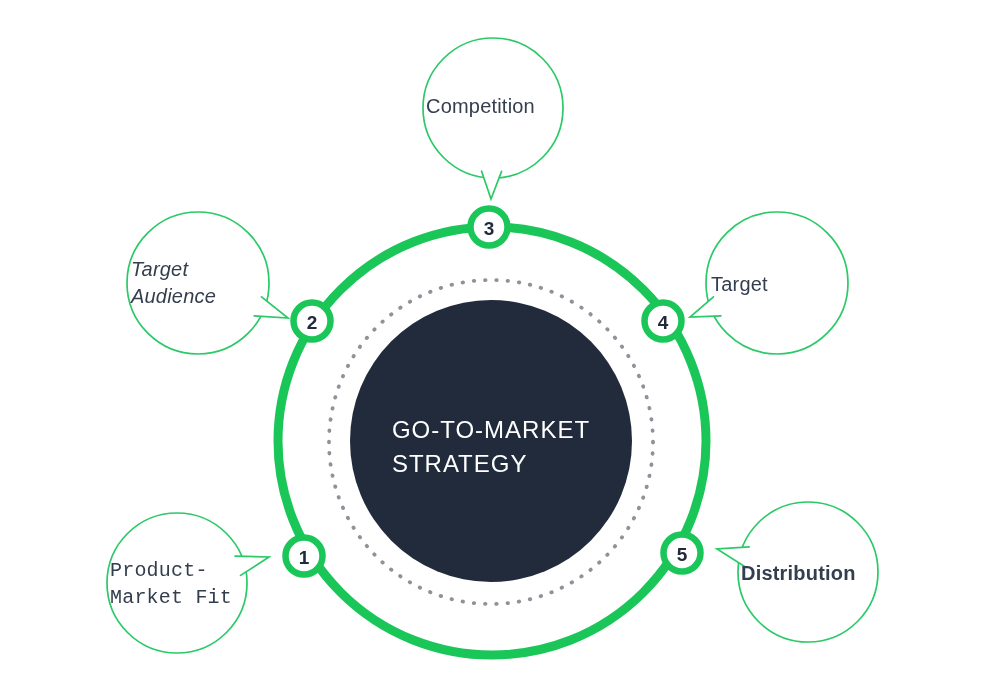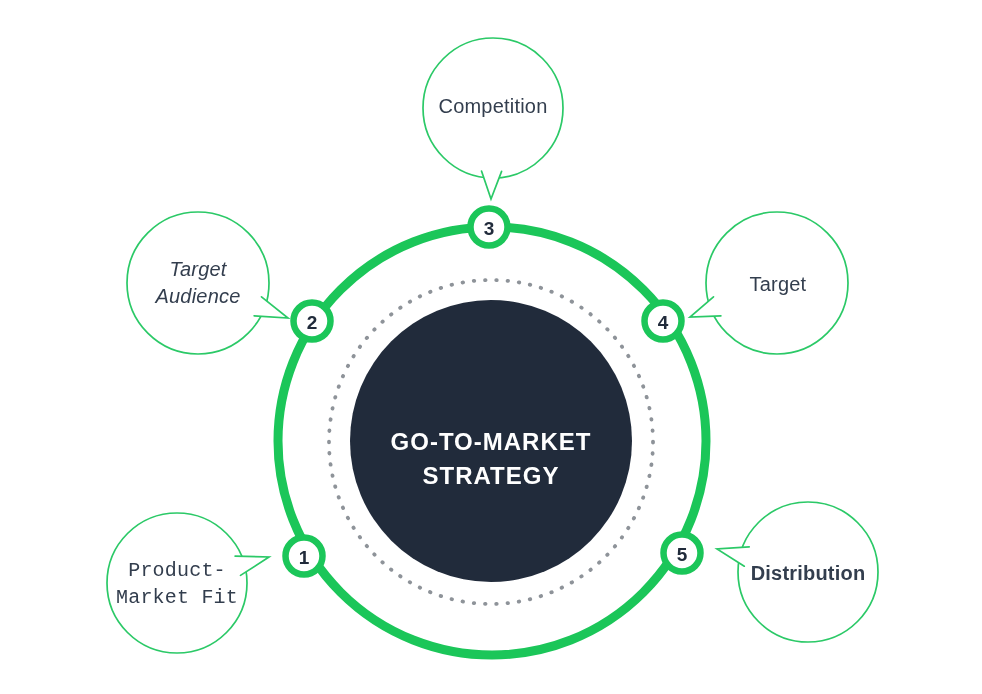--- a/index.html
+++ b/index.html
@@ -16,30 +16,28 @@
     overflow: hidden;
   }
   .stage svg {
     position: absolute;
     left: 0;
     top: 0;
   }
   .overlay {
     position: absolute;
     transform: translate(-50%, -50%);
-    text-align: center;
   }
   .center-title {
     color: #ffffff;
-    font-weight: 700;
+    font-weight: 400;
     font-size: 24px;
     line-height: 34px;
     letter-spacing: 1px;
     white-space: nowrap;
-    margin-top: 12px;
   }
   .bubble-label {
     color: #333E4E;
     font-size: 20px;
     line-height: 27px;
     width: 134px;
     letter-spacing: 0.2px;
   }
   .badge-number {
     color: #212B3B;

